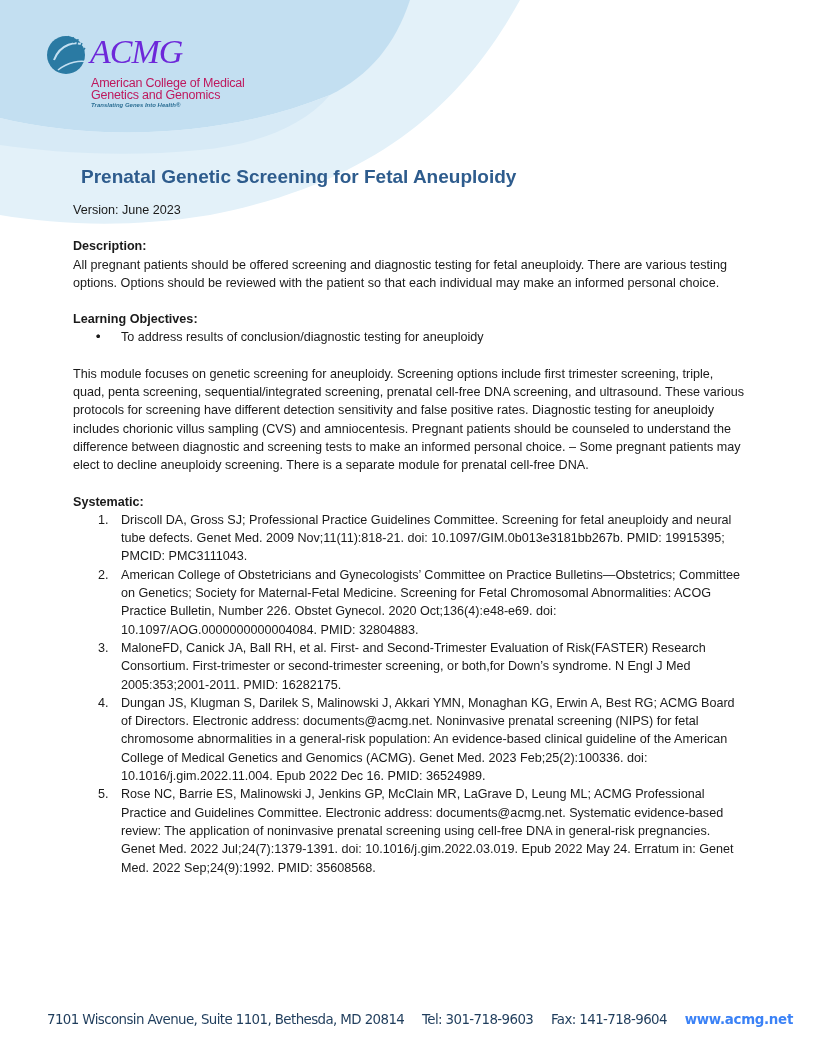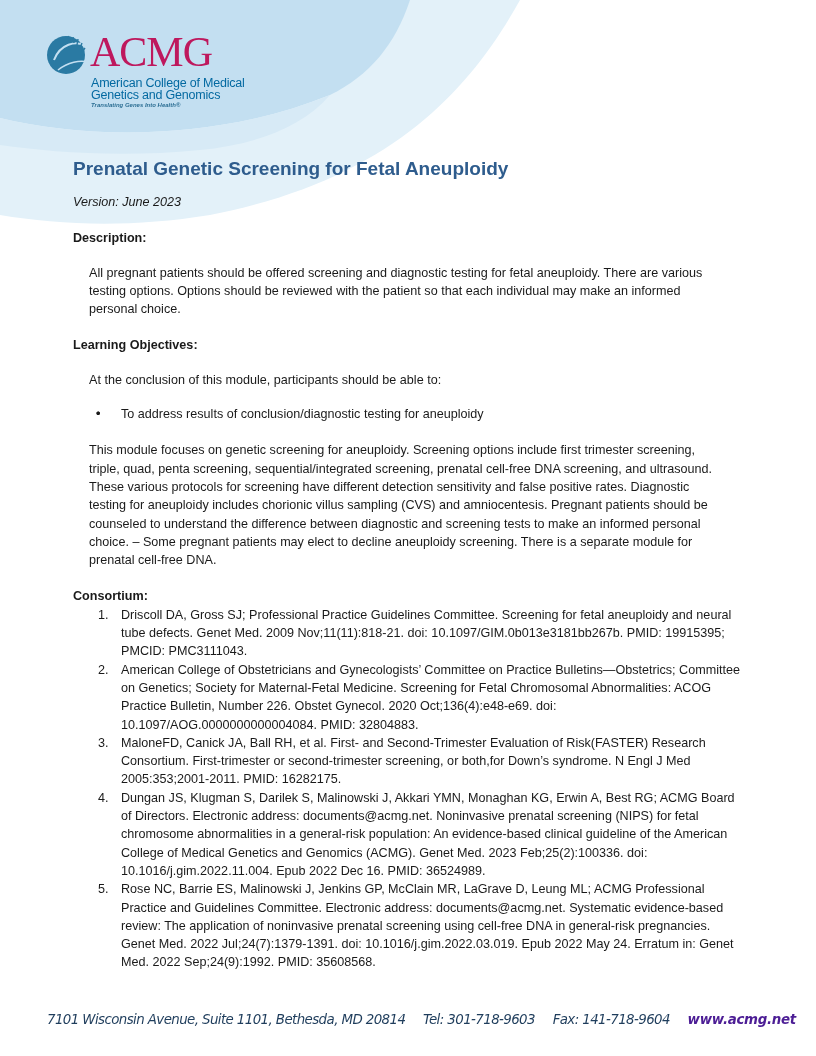--- a/index.html
+++ b/index.html
@@ -7,57 +7,57 @@
       width: 816px; height: 1056px; position: relative; overflow: hidden;
       background: #ffffff;
       font-family: "Liberation Sans", sans-serif;
       color: #1a1a1a;
     }
     .bg-art { position: absolute; left: 0; top: 0; width: 816px; height: 300px; z-index: 0; }
     .logo { position: absolute; left: 46px; top: 30px; width: 200px; height: 80px; z-index: 2; }
     .logo-mark { position: absolute; left: 0; top: 2px; width: 44px; height: 44px; }
     .logo-acmg {
       position: absolute; left: 44px; top: -6px;
-      font-family: "Liberation Serif", serif; font-size: 42px; color: #be185d;
-      letter-spacing: -1px; line-height: 56px;
+      font-family: "Liberation Serif", serif; font-size: 34px; color: #6d28d9;
+      letter-spacing: -1px; line-height: 56px; font-style: italic;
     }
     .logo-line {
-      position: absolute; left: 45px; font-size: 12.5px; color: #0369a1; line-height: 13px;
+      position: absolute; left: 45px; font-size: 12.5px; color: #be185d; line-height: 13px;
       letter-spacing: -0.2px;
     }
     .logo-line.l1 { top: 47px; }
     .logo-line.l2 { top: 59px; }
     .logo-tag {
       position: absolute; left: 45px; top: 72px; font-size: 6px; font-style: italic;
       font-weight: bold; color: #2d6f94;
     }
     .content {
       position: absolute; left: 73px; top: 157px; width: 672px; z-index: 2;
       font-size: 12.6px; line-height: 18.3px; color: #1a1a1a;
     }
     .title {
-      font-size: 19px; font-weight: bold; color: #2e5c8d; line-height: 24px; margin: 0;
+      font-size: 19px; font-weight: bold; color: #2e5c8d; line-height: 24px; margin: 8px;
     }
-    .version { margin: 12px 0 18px 0; font-style: italic; }
+    .version { margin: 12px 0 18px 0; }
     .section-head { font-weight: bold; margin: 0; }
-    p { margin: 16px; }
+    p { margin: 0; }
     .section { margin-bottom: 18px; }
     ul.objectives { list-style: none; margin: 0; padding: 0; }
     ul.objectives li { position: relative; padding-left: 48px; }
     ul.objectives li .bullet { position: absolute; left: 23px; top: 0; }
     ol.refs { list-style: none; margin: 0; padding: 0; }
     ol.refs li { position: relative; padding-left: 48px; }
     ol.refs li .num { position: absolute; left: 25px; top: 0; }
     .footer {
       position: absolute; left: 47px; top: 1012px; width: 740px; z-index: 2;
       font-size: 13.4px; color: #1f3d5c; white-space: nowrap;
       font-family: "DejaVu Sans", sans-serif; letter-spacing: -0.6px;
     }
-    .footer span { margin-right: 14px; font-style: italic; }
-    .footer .web { font-weight: bold; color: #4c1d95; margin-right: 0; letter-spacing: -0.3px; }
+    .footer span { margin-right: 14px; }
+    .footer .web { font-weight: bold; color: #3b82f6; margin-right: 0; letter-spacing: -0.3px; }
   </style>
 </head>
 <body>
 
 <svg class="bg-art" viewBox="0 0 816 300" preserveAspectRatio="none">
   <path d="M0,0 L520,0 C470,90 390,180 210,215 C130,228 60,225 0,215 Z" fill="#e3f1f9"></path>
   <path d="M0,0 L410,0 C395,45 370,75 330,95 C220,140 90,140 0,118 Z" fill="#c3dff1"></path>
   <path d="M0,118 C90,140 220,140 330,95 C300,130 250,145 200,150 C120,158 50,152 0,145 Z" fill="#d7eaf6"></path>
 </svg>
 
@@ -84,38 +84,37 @@
   <h1 class="title">Prenatal Genetic Screening for Fetal Aneuploidy</h1>
   <p class="version">Version: June 2023</p>
 
   <div class="section">
     <p class="section-head">Description:</p>
     <p>All pregnant patients should be offered screening and diagnostic testing for fetal aneuploidy. There are various testing options. Options should be reviewed with the patient so that each individual may make an informed personal choice.</p>
   </div>
 
   <div class="section">
     <p class="section-head">Learning Objectives:</p>
-    <p>At the conclusion of this module, participants should be able to:</p>
     <ul class="objectives">
       <li>
         <span class="bullet">•</span>
       </li>
       <li>
         <span class="bullet">•</span>
         <span>To address results of conclusion/diagnostic testing for aneuploidy</span>
       </li>
     </ul>
   </div>
 
   <div class="section">
     <p>This module focuses on genetic screening for aneuploidy. Screening options include first trimester screening, triple, quad, penta screening, sequential/integrated screening, prenatal cell-free DNA screening, and ultrasound. These various protocols for screening have different detection sensitivity and false positive rates. Diagnostic testing for aneuploidy includes chorionic villus sampling (CVS) and amniocentesis. Pregnant patients should be counseled to understand the difference between diagnostic and screening tests to make an informed personal choice.  – Some pregnant patients  may elect to decline aneuploidy screening. There is a separate module for prenatal cell-free DNA.</p>
   </div>
 
   <div class="section">
-    <p class="section-head">Consortium:</p>
+    <p class="section-head">Systematic:</p>
     <ol class="refs">
       <li>
         <span class="num">1.</span>
         <span>Driscoll DA, Gross SJ; Professional Practice Guidelines Committee. Screening for fetal aneuploidy and neural tube defects. Genet Med. 2009 Nov;11(11):818-21. doi: 10.1097/GIM.0b013e3181bb267b. PMID: 19915395; PMCID: PMC3111043.</span>
       </li>
       <li>
         <span class="num">2.</span>
         <span>American College of Obstetricians and Gynecologists’ Committee on Practice Bulletins—Obstetrics; Committee on Genetics; Society for Maternal-Fetal Medicine. Screening for Fetal Chromosomal Abnormalities: ACOG Practice Bulletin, Number 226. Obstet Gynecol. 2020 Oct;136(4):e48-e69. doi: 10.1097/AOG.0000000000004084. PMID: 32804883.</span>
       </li>
       <li>

